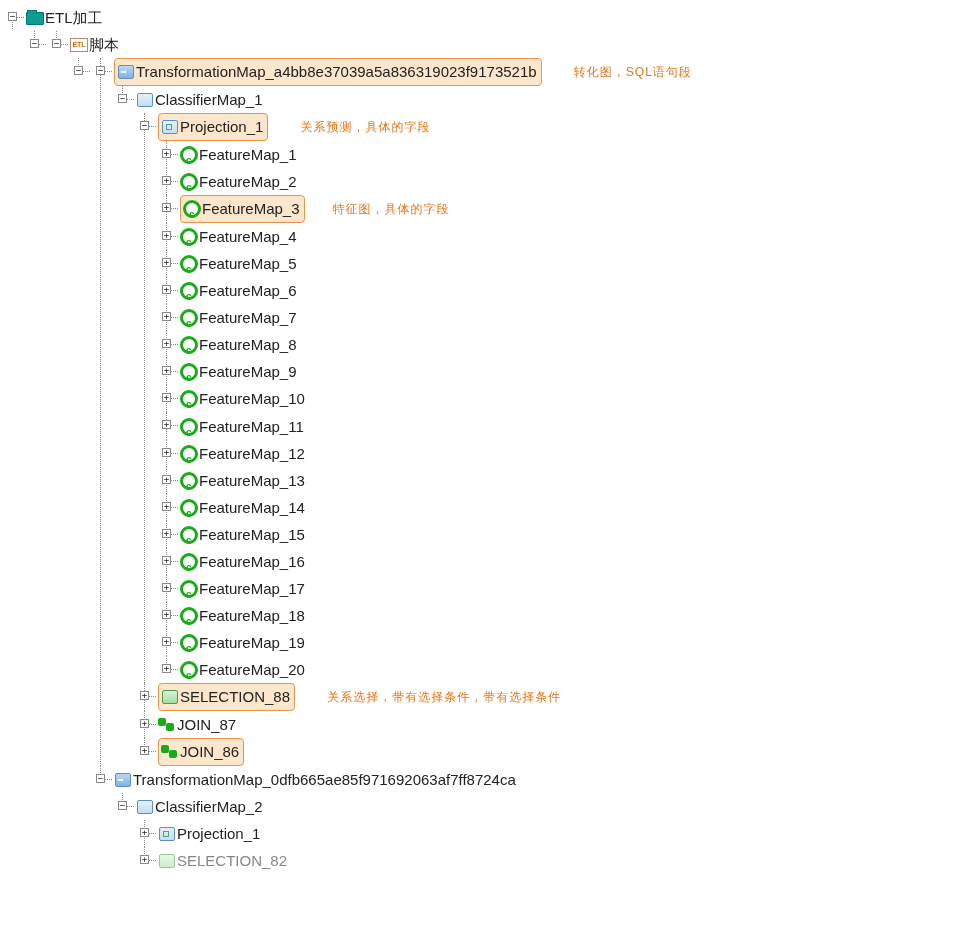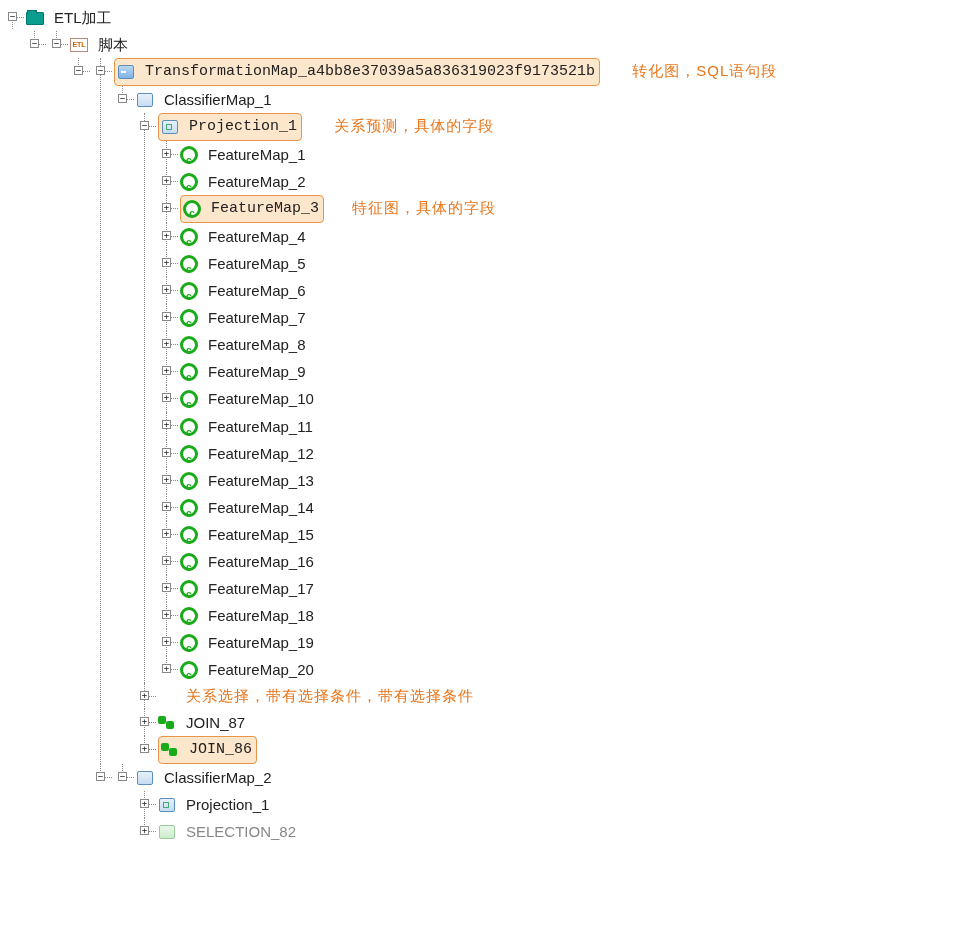--- a/index.html
+++ b/index.html
@@ -52,21 +52,21 @@
     font-size: 9px;
     line-height: 7px;
     text-align: center;
     z-index: 2;
     cursor: pointer;
     font-family: monospace;
   }
   .row {
     display: inline-flex;
     align-items: center;
-    gap: 10px;
+    gap: 1px;
     vertical-align: middle;
   }
   .icon {
     display: inline-flex;
     width: 18px;
     height: 18px;
     align-items: center;
     justify-content: center;
     flex-shrink: 0;
   }
@@ -84,25 +84,24 @@
   .i-feat::before { content:"c"; color:#1aab1a; font-weight:bold; font-size:10px; position:absolute; left:3px; top:-1px; }
   .i-sel { width:16px; height:14px; background:linear-gradient(#d9f2d9,#a5dca5); border:1px solid #4a9a4a; border-radius:2px; }
   .i-join { width:18px; height:16px; position:relative; }
   .i-join::before { content:""; position:absolute; left:0; top:1px; width:8px; height:8px; background:#1aab1a; border-radius:2px; }
   .i-join::after { content:""; position:absolute; left:8px; top:6px; width:8px; height:8px; background:#1aab1a; border-radius:2px; }
   .hl {
     border: 1px solid #e8954a;
     background: #fde7cc;
     border-radius: 4px;
     padding: 0 4px 0 2px;
-    font-family: Liberation Mono, monospace;
   }
   .annot {
     color: #e8751a;
-    font-size: 15px;
+    font-size: 12px;
     margin-left: 28px;
     letter-spacing: 1px;
   }
   .node-label { white-space: nowrap; }
 </style>
 </head>
 <body>
 
 <div class="tree">
 <ul>
@@ -279,20 +278,26 @@
                                       <span class="icon">
                                         <span class="i-feat"></span>
                                       </span>
                                       <span class="node-label">FeatureMap_20</span>
                                     </span></li>
                                 </ul>
              </li>
 
              <li>
               <span class="toggle">+</span>
+              <span class="row hl">
+                <span class="icon">
+                                    <span class="i-sel"></span>
+                                  </span>
+                <span class="node-label">SELECTION_88</span>
+              </span>
               <span class="annot">关系选择，带有选择条件，带有选择条件</span>
              </li>
 
              <li>
               <span class="toggle">+</span>
               <span class="row">
                 <span class="icon">
                                     <span class="i-join"></span>
                                   </span>
                 <span class="node-label">JOIN_87</span>
@@ -308,20 +313,26 @@
                 <span class="node-label">JOIN_86</span>
               </span>
              </li>
             </ul>
            </li>
           </ul>
          </li>
 
          <li>
           <span class="toggle">−</span>
+          <span class="row">
+            <span class="icon">
+                            <span class="i-map"></span>
+                          </span>
+            <span class="node-label">TransformationMap_0dfb665ae85f971692063af7ff8724ca</span>
+          </span>
           <ul>
            <li>
             <span class="toggle">−</span>
             <span class="row">
               <span class="icon">
                                 <span class="i-classifier"></span>
                               </span>
               <span class="node-label">ClassifierMap_2</span>
             </span>
             <ul>

